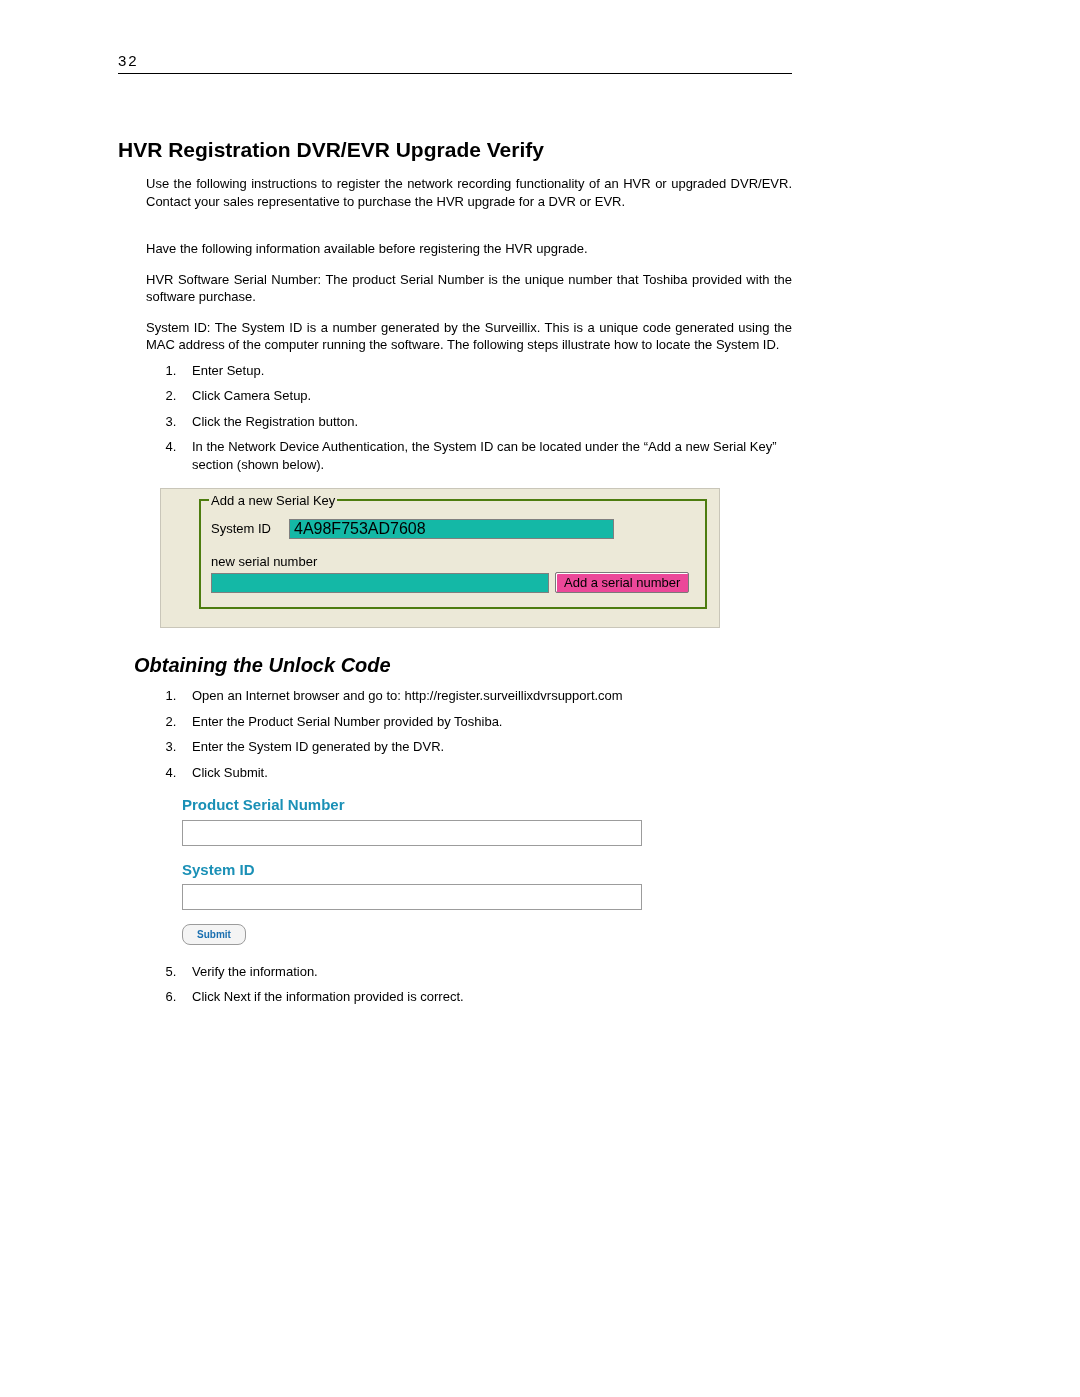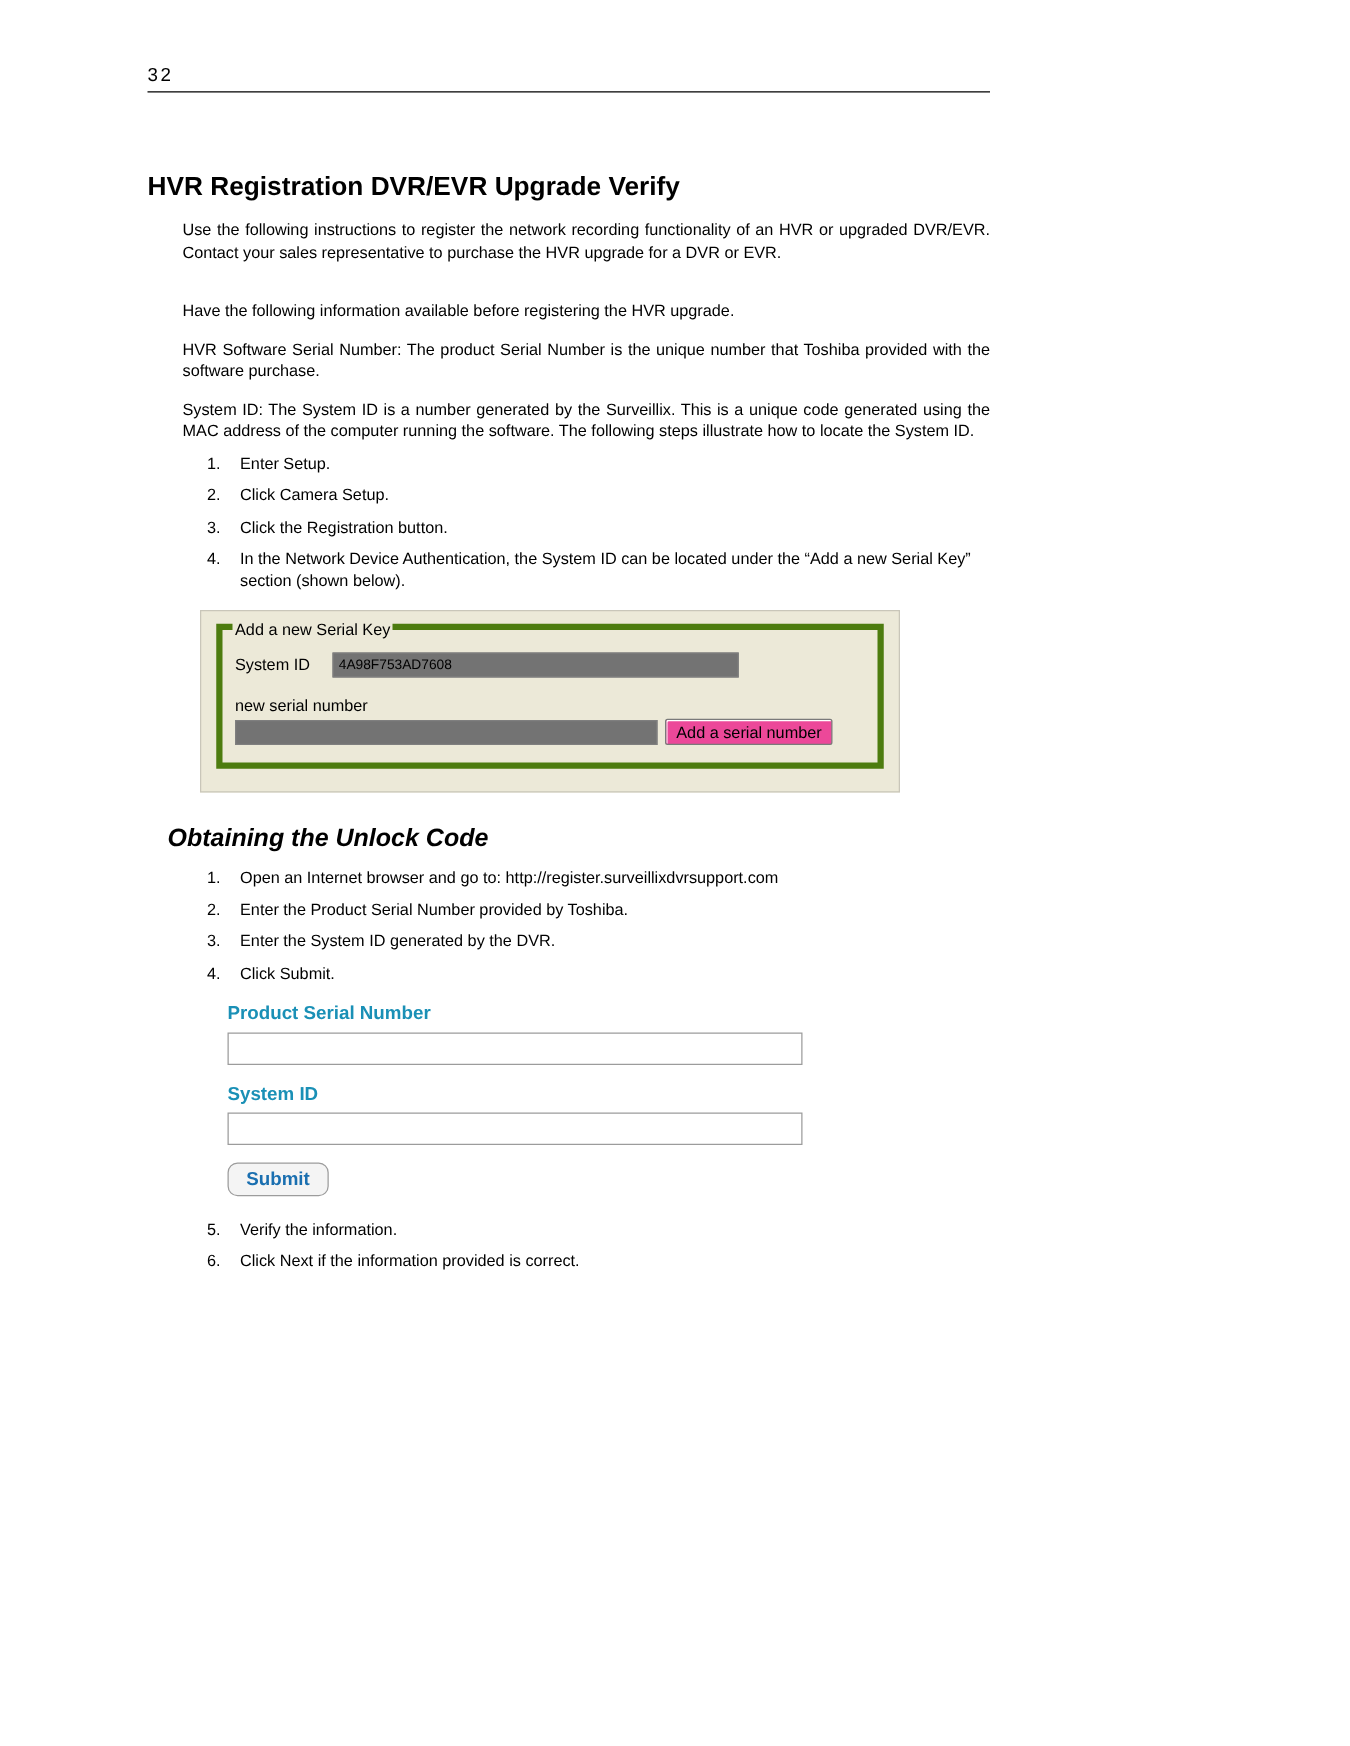--- a/index.html
+++ b/index.html
@@ -58,46 +58,47 @@
   
   .winbox {
     margin: 10px 0 24px 42px;
     width: 560px;
     background: #ece9d8;
     border: 1px solid #c9c6b9;
     padding: 10px 12px 18px 12px;
     box-sizing: border-box;
   }
   .fieldset {
-    border: 5px solid #4d7c0f;
+    border: 2px solid #4d7c0f;
     padding: 10px 10px 14px 10px;
     position: relative;
+    margin-left: 26px;
   }
   .legend {
     position: absolute;
     top: -9px;
     left: 8px;
     background: #ece9d8;
     padding: 0 2px;
     font-size: 13px;
   }
   .row {
     display: flex;
     align-items: center;
     margin: 8px 0 14px 0;
   }
   .lbl {
     width: 78px;
     font-size: 13px;
   }
   .txtin {
     font-family: inherit;
-    font-size: 11px;
+    font-size: 16px;
     border: 1px solid #7f7f7f;
-    background: #737373;
+    background: #14b8a6;
     height: 20px;
     padding: 0 4px;
     box-sizing: border-box;
   }
   .sysid-in { width: 325px; }
   .newser-lbl {
     font-size: 13px;
     margin-bottom: 2px;
   }
   .row2 {
@@ -139,21 +140,21 @@
     height: 26px;
     border: 1px solid #9c9c9c;
     box-sizing: border-box;
     background: #fff;
     margin-bottom: 14px;
     font-size: 14px;
     padding: 0 4px;
   }
   .wf-submit {
     font-family: inherit;
-    font-size: 15px;
+    font-size: 10px;
     font-weight: bold;
     color: #1a6fb0;
     background: #f4f4f4;
     border: 1px solid #9c9c9c;
     border-radius: 8px;
     padding: 4px 14px;
     cursor: pointer;
   }
 </style>
 </head>

